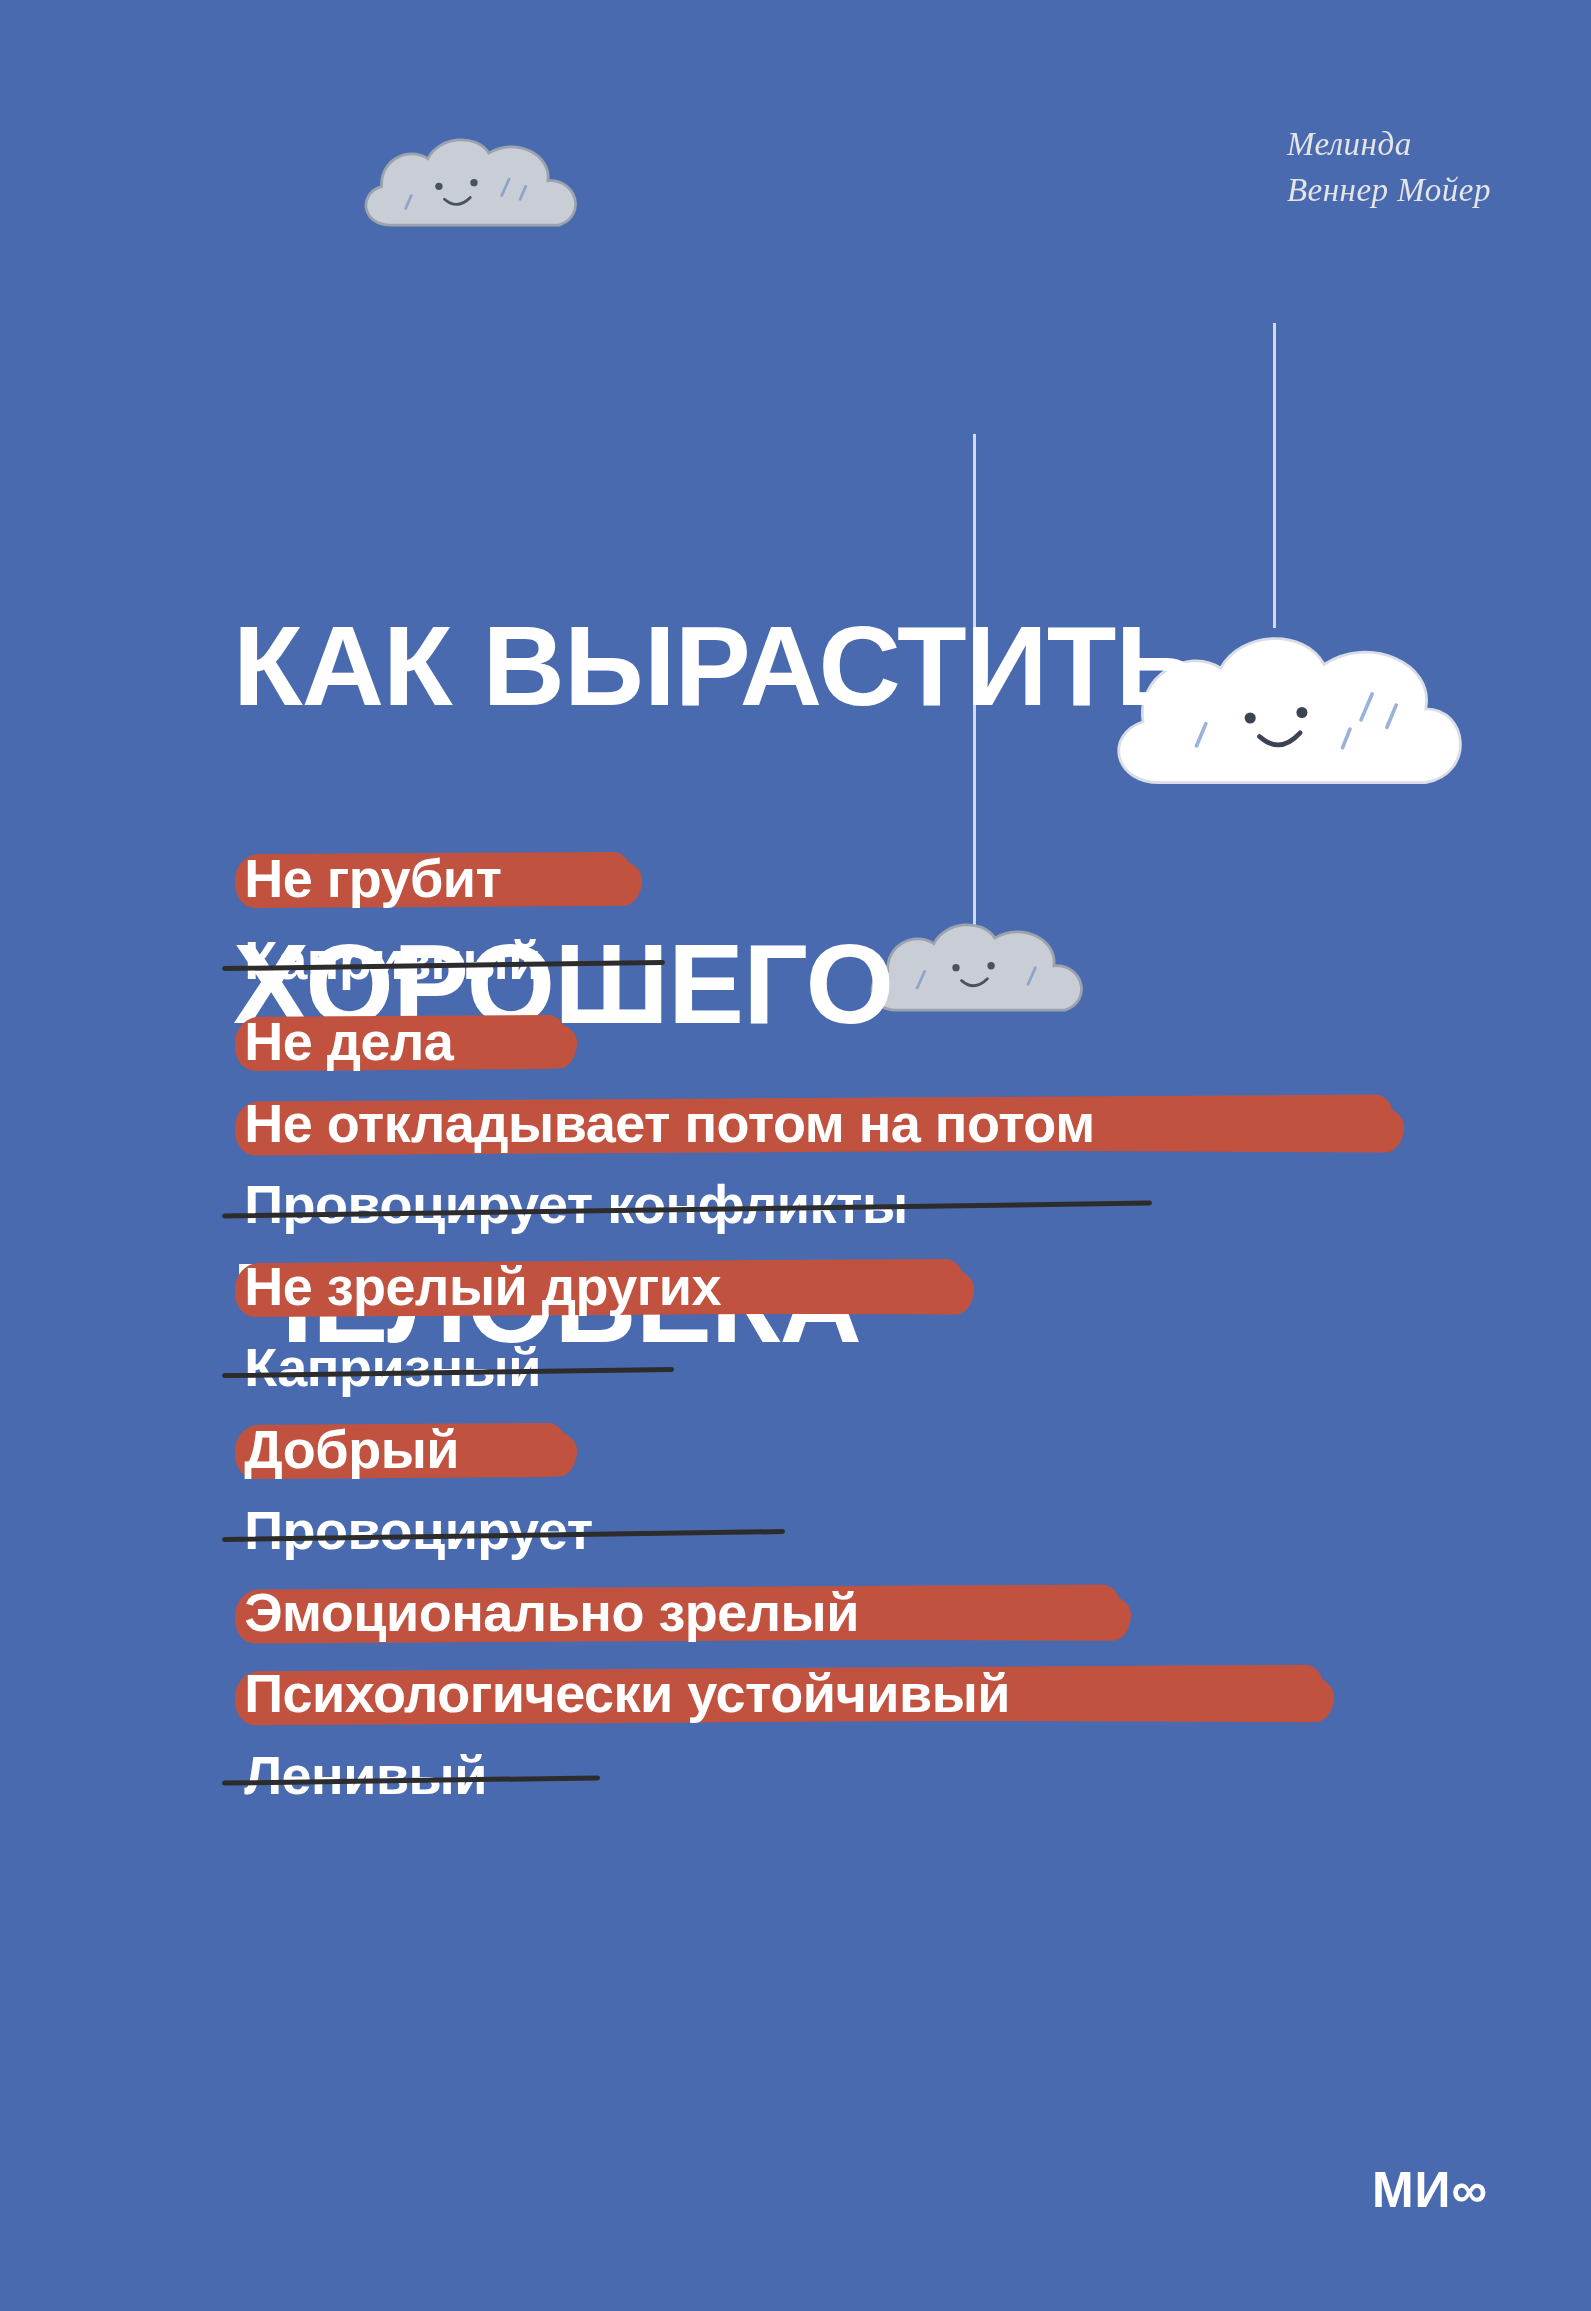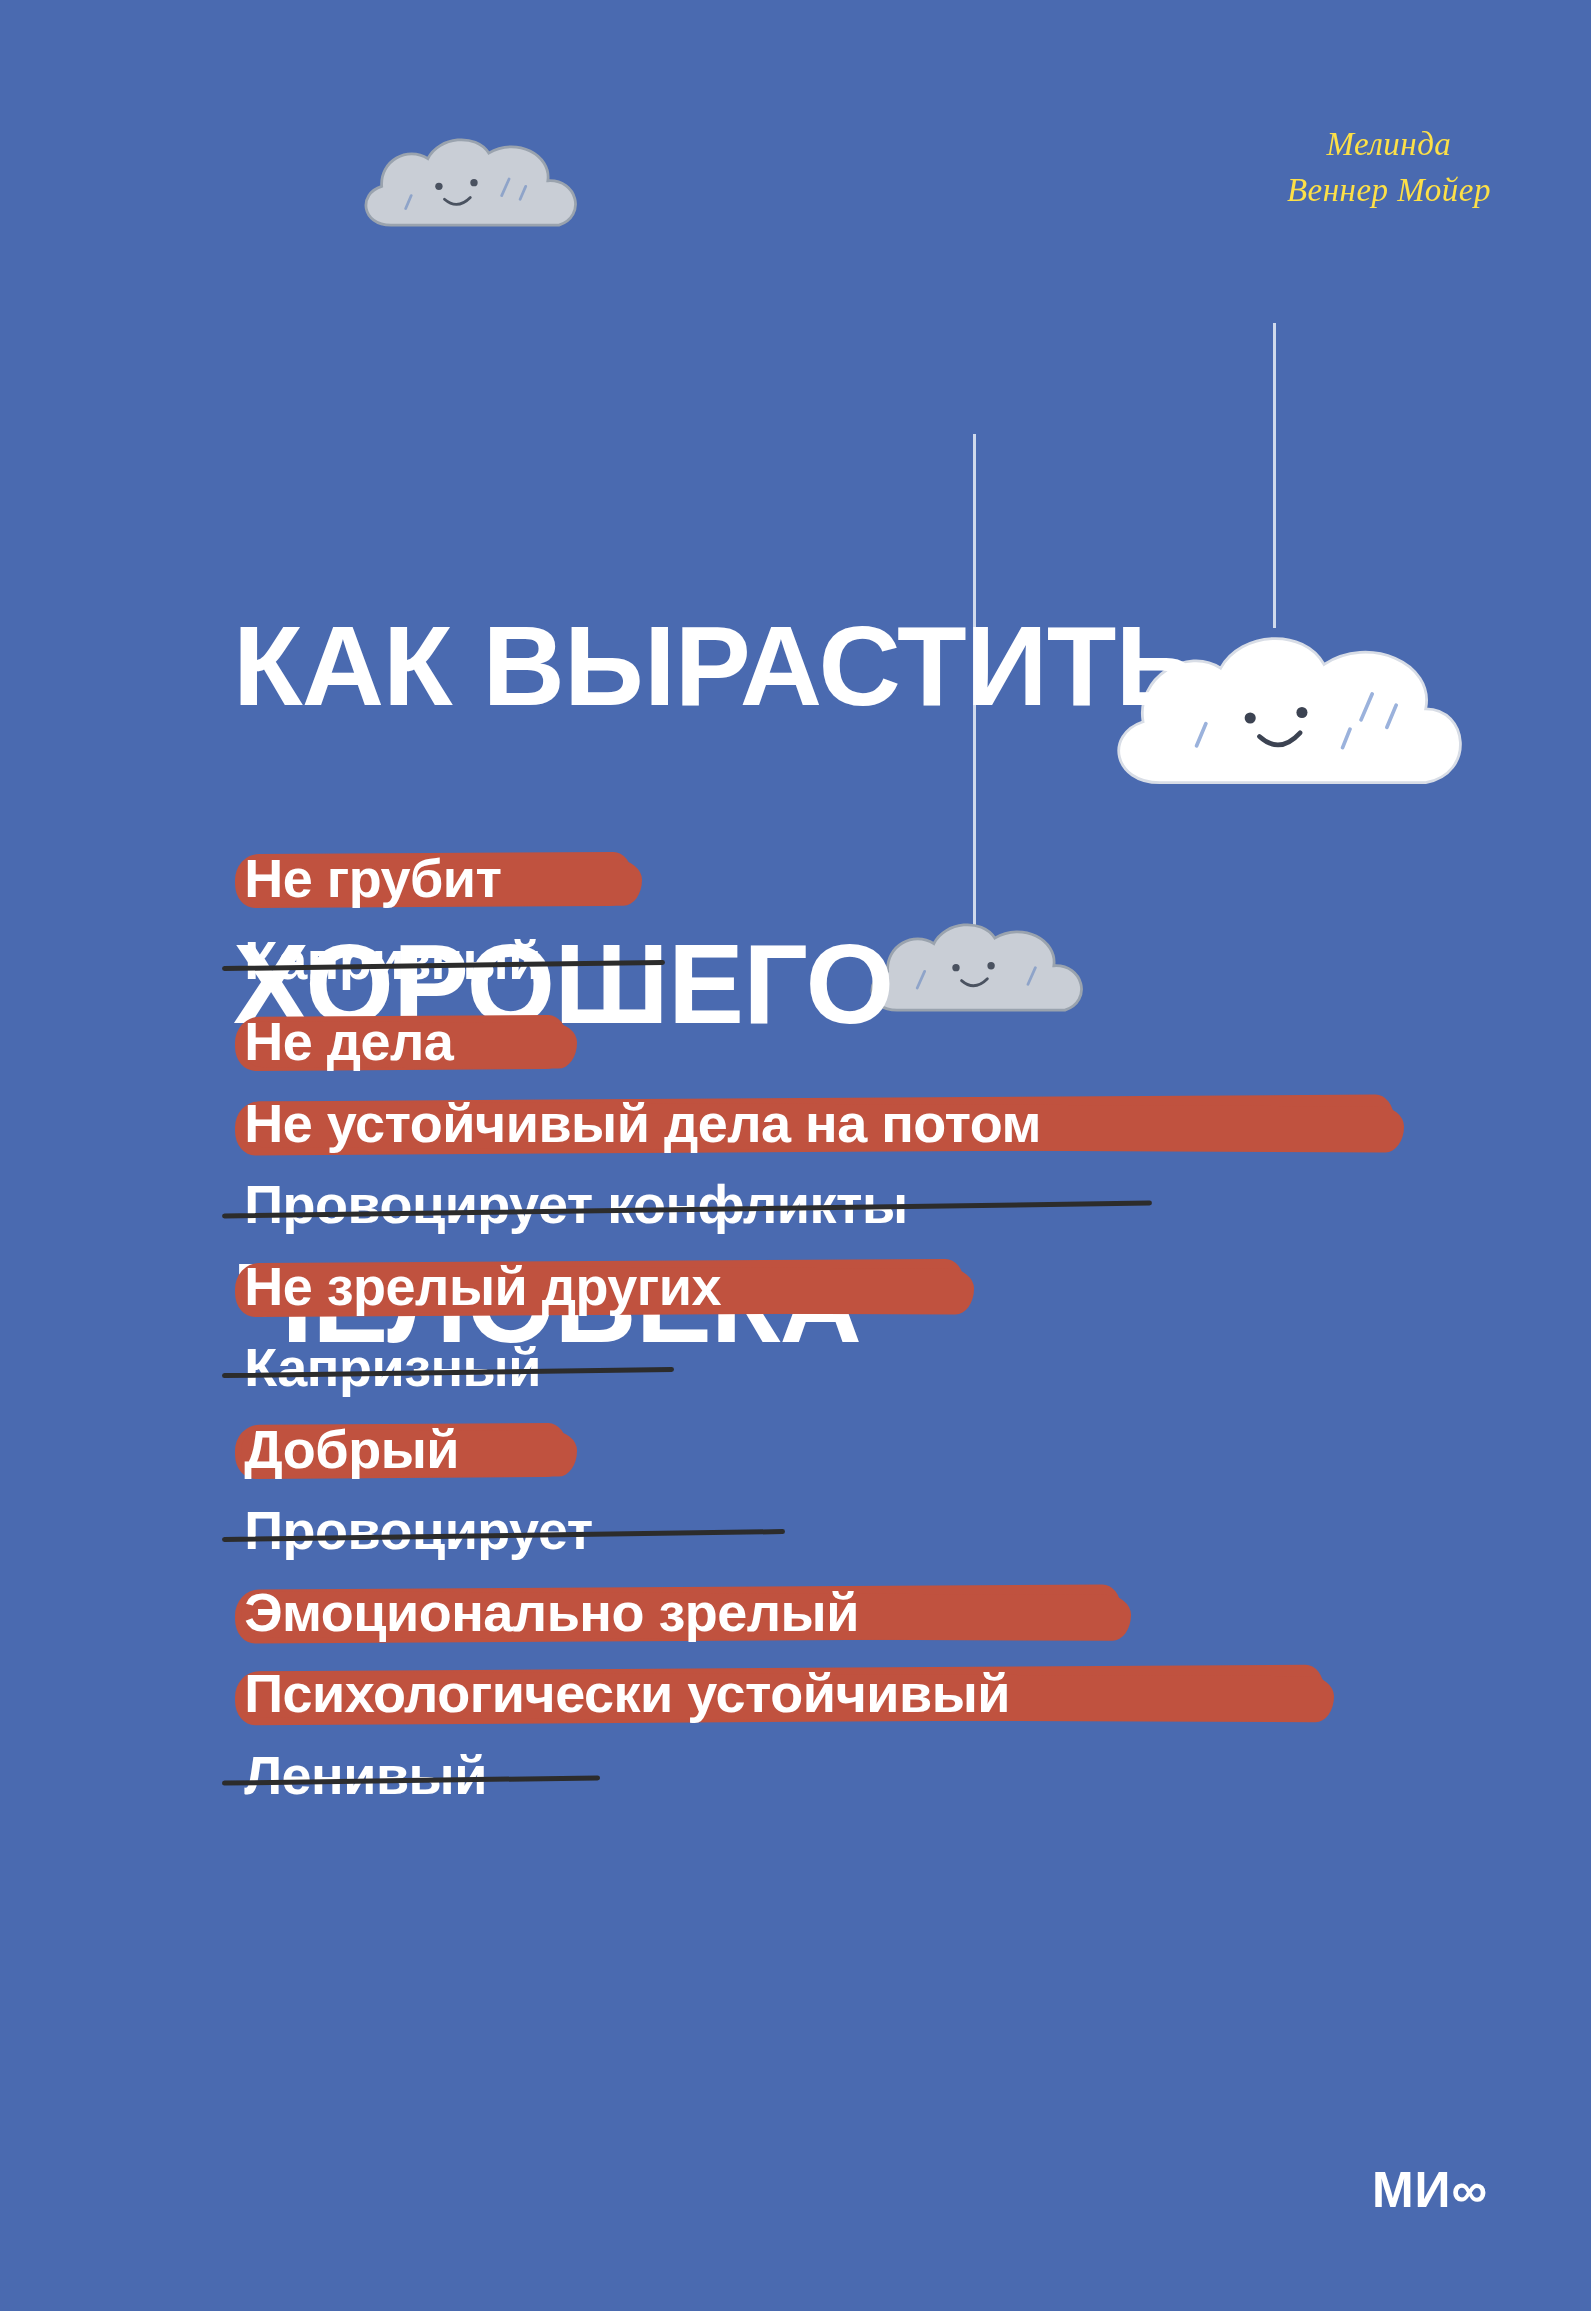--- a/index.html
+++ b/index.html
@@ -15,22 +15,22 @@
     overflow: hidden;
     font-family: "Liberation Sans", sans-serif;
     -webkit-font-smoothing: antialiased;
   }
 
   
   .author {
     position: absolute;
     top: 122px;
     right: 100px;
-    text-align: center;
-    color: #fde047;
+    text-align: left;
+    color: #e5e5e5;
     font-family: "Liberation Serif", serif;
     font-style: italic;
     font-size: 33px;
     line-height: 1.38;
     letter-spacing: 0.5px;
   }
 
   
   .title {
     position: absolute;
@@ -183,21 +183,21 @@
     <div class="trait struck">
       <span class="strike" style="width:443px;"></span>
       <span class="txt">Капризный</span>
     </div>
     <div class="trait kept">
       <span class="marker" style="width:332px;"></span>
       <span class="txt">Не дела</span>
     </div>
     <div class="trait kept">
       <span class="marker" style="width:1159px;"></span>
-      <span class="txt">Не устойчивый дела на потом</span>
+      <span class="txt">Не откладывает потом на потом</span>
     </div>
     <div class="trait struck">
       <span class="strike" style="width:930px;"></span>
       <span class="txt">Провоцирует конфликты</span>
     </div>
     <div class="trait kept">
       <span class="marker" style="width:729px;"></span>
       <span class="txt">Не зрелый других</span>
     </div>
     <div class="trait struck">

